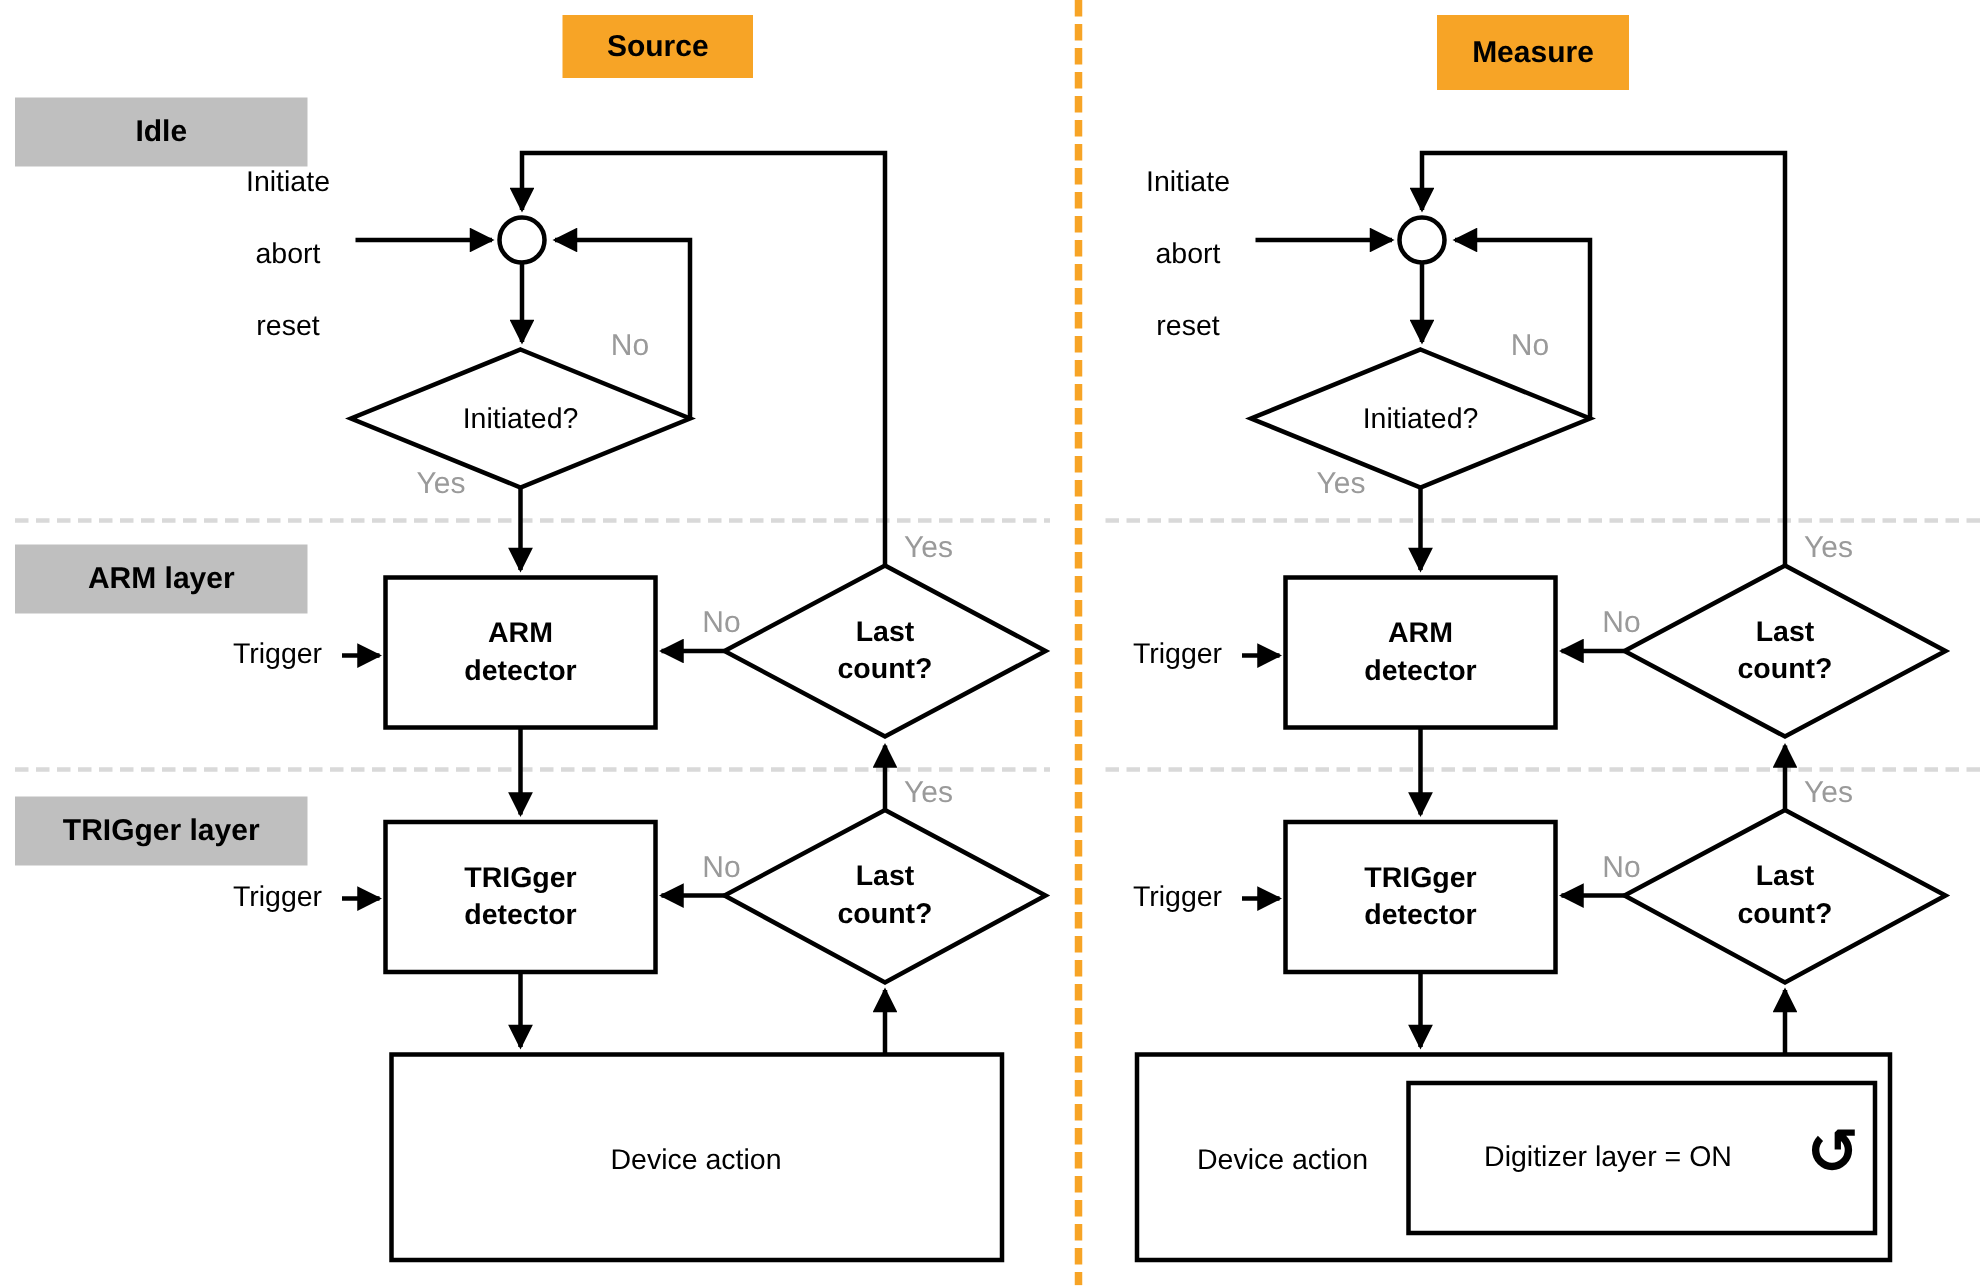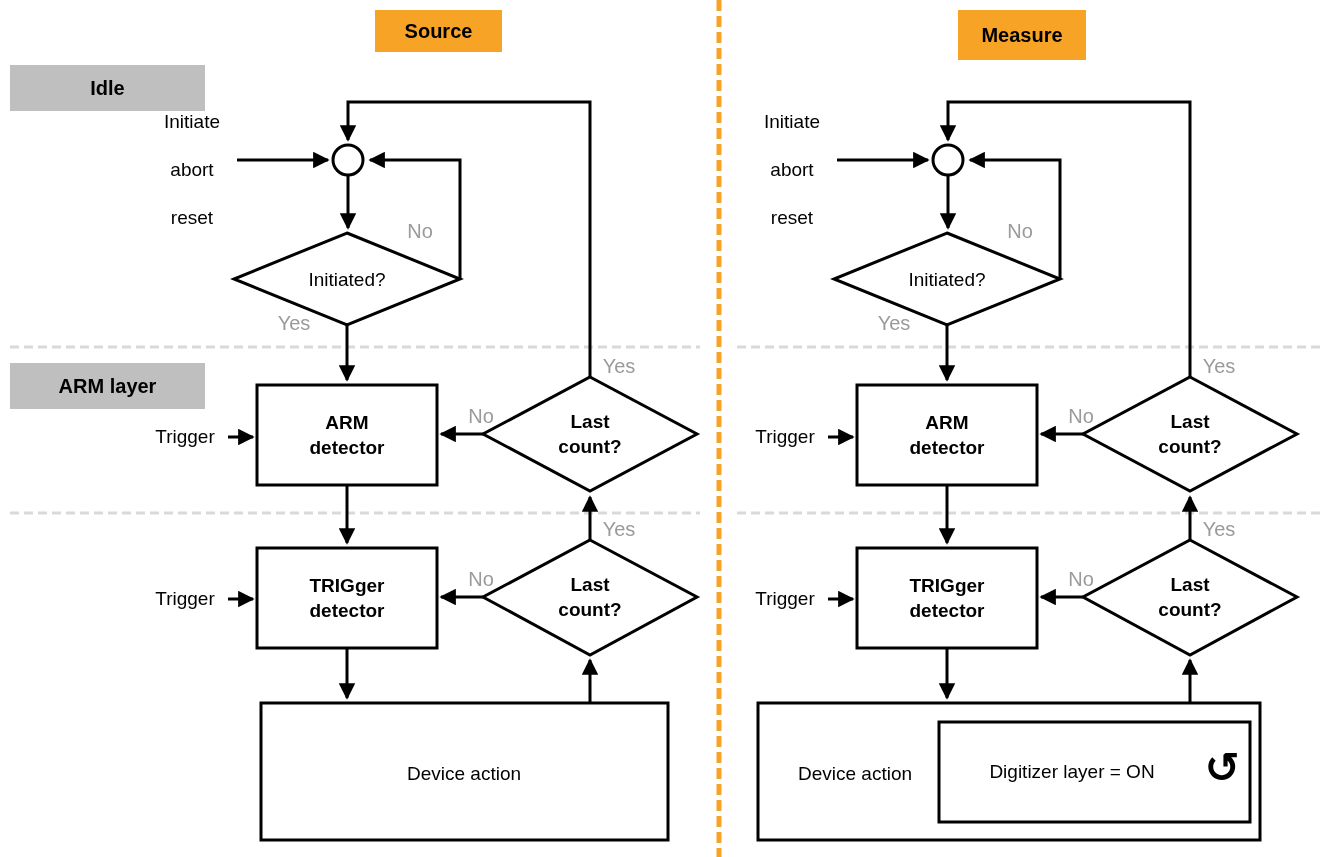--- a/index.html
+++ b/index.html
@@ -101,20 +101,21 @@
       <rect x="758" y="703" width="502" height="137"></rect>
       <rect x="939" y="722" width="311" height="100"></rect>
     </g>
   </svg>
 
   <div class="badge" style="left:375px;top:10px;width:127px;height:42px;">Source</div>
   <div class="badge" style="left:958px;top:10px;width:128px;height:50px;">Measure</div>
 
   <div class="layer" style="top:65px;">Idle</div>
   <div class="layer" style="top:363px;">ARM layer</div>
+  <div class="layer" style="top:531px;">TRIGger layer</div>
 
   <div class="t" style="left:192px;top:160px;">
     <span class="ln3">Initiate</span>
     <span class="ln3">abort</span>
     <span class="ln3">reset</span>
   </div>
   <div class="t" style="left:347px;top:280px;">Initiated?</div>
   <div class="t muted" style="left:420px;top:231px;">No</div>
   <div class="t muted" style="left:294px;top:323px;">Yes</div>
 

